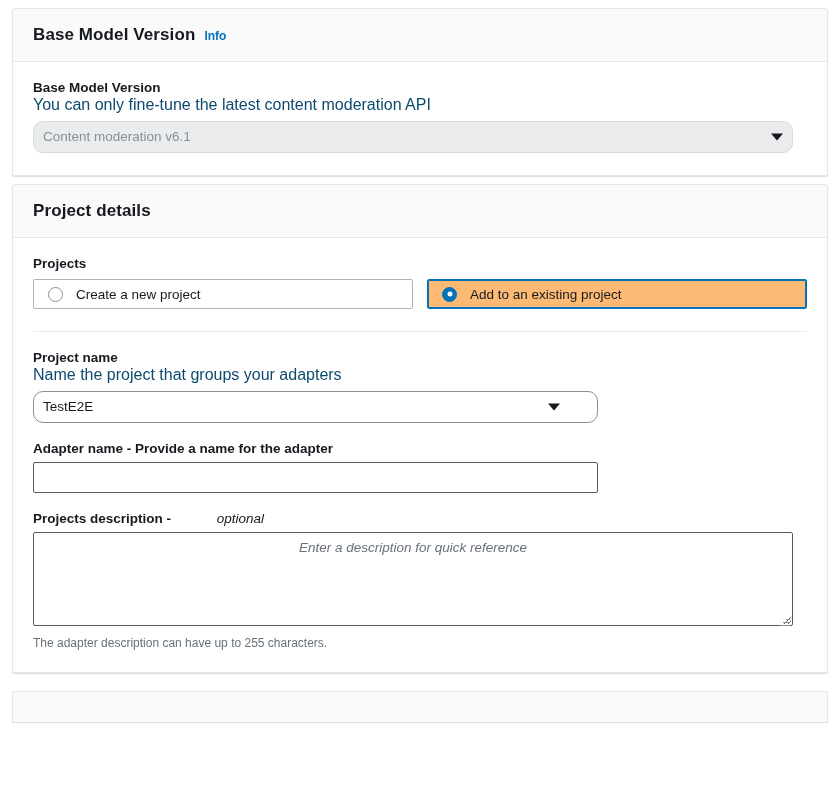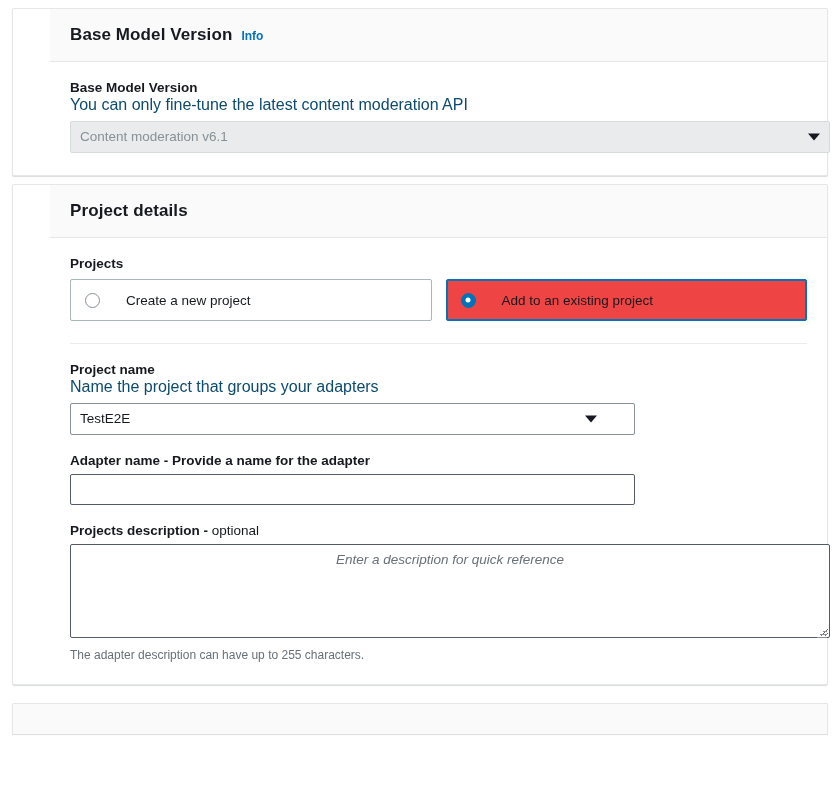--- a/index.html
+++ b/index.html
@@ -22,21 +22,20 @@
     box-sizing: border-box;
   }
 
   
   .card {
     background: #ffffff;
     border: 1px solid #e4e6e8;
     border-radius: 2px;
     margin: 8px 12px 0 12px;
     box-shadow: 0 1px 1px 0 rgba(0,28,36,0.15);
-    padding-left: 37px;
   }
   .card-header {
     background: #fafafa;
     border-bottom: 1px solid #e4e6e8;
     padding: 16px 20px;
     display: flex;
     align-items: baseline;
     gap: 9px;
   }
   .card-title {
@@ -58,41 +57,43 @@
 
   
   .field-label {
     font-size: 13.5px;
     font-weight: bold;
     color: #16191f;
     margin: 0 0 1px 0;
   }
   .field-label .optional {
     font-weight: normal;
+    font-style: italic;
+    margin-left: 42px;
   }
   .field-desc {
     font-size: 16px;
     color: #0c4a6e;
     margin: 0 0 7px 0;
   }
   .field-hint {
     font-size: 12px;
     color: #687078;
     margin: 6px 0 0 0;
   }
 
   select, .fake-select {
     -webkit-appearance: none;
     appearance: none;
     font-family: "Liberation Sans", sans-serif;
     font-size: 13.5px;
     color: #16191f;
     background: #ffffff;
     border: 1px solid #879196;
-    border-radius: 2px;
+    border-radius: 10px;
     height: 32px;
     line-height: 30px;
     padding: 0 30px 0 9px;
     box-sizing: border-box;
     position: relative;
   }
   .select-wrap {
     position: relative;
     display: inline-block;
   }
@@ -149,31 +150,31 @@
   .radio-row {
     display: flex;
     gap: 14px;
     margin-top: 8px;
   }
   .radio-tile {
     flex: 1 1 0;
     border: 1px solid #aab7b8;
     border-radius: 2px;
     background: #ffffff;
-    height: 42px;
+    height: 30px;
     display: flex;
     align-items: center;
     padding: 0 14px;
-    gap: 26px;
+    gap: 13px;
     cursor: pointer;
     box-sizing: border-box;
   }
   .radio-tile.selected {
     border: 1px solid #0073bb;
-    background: #ef4444;
+    background: #fdba74;
     box-shadow: 0 0 0 1px #0073bb inset;
   }
   .radio-dot {
     width: 15px;
     height: 15px;
     border-radius: 50%;
     border: 1px solid #879196;
     background: #ffffff;
     flex: 0 0 auto;
     position: relative;

